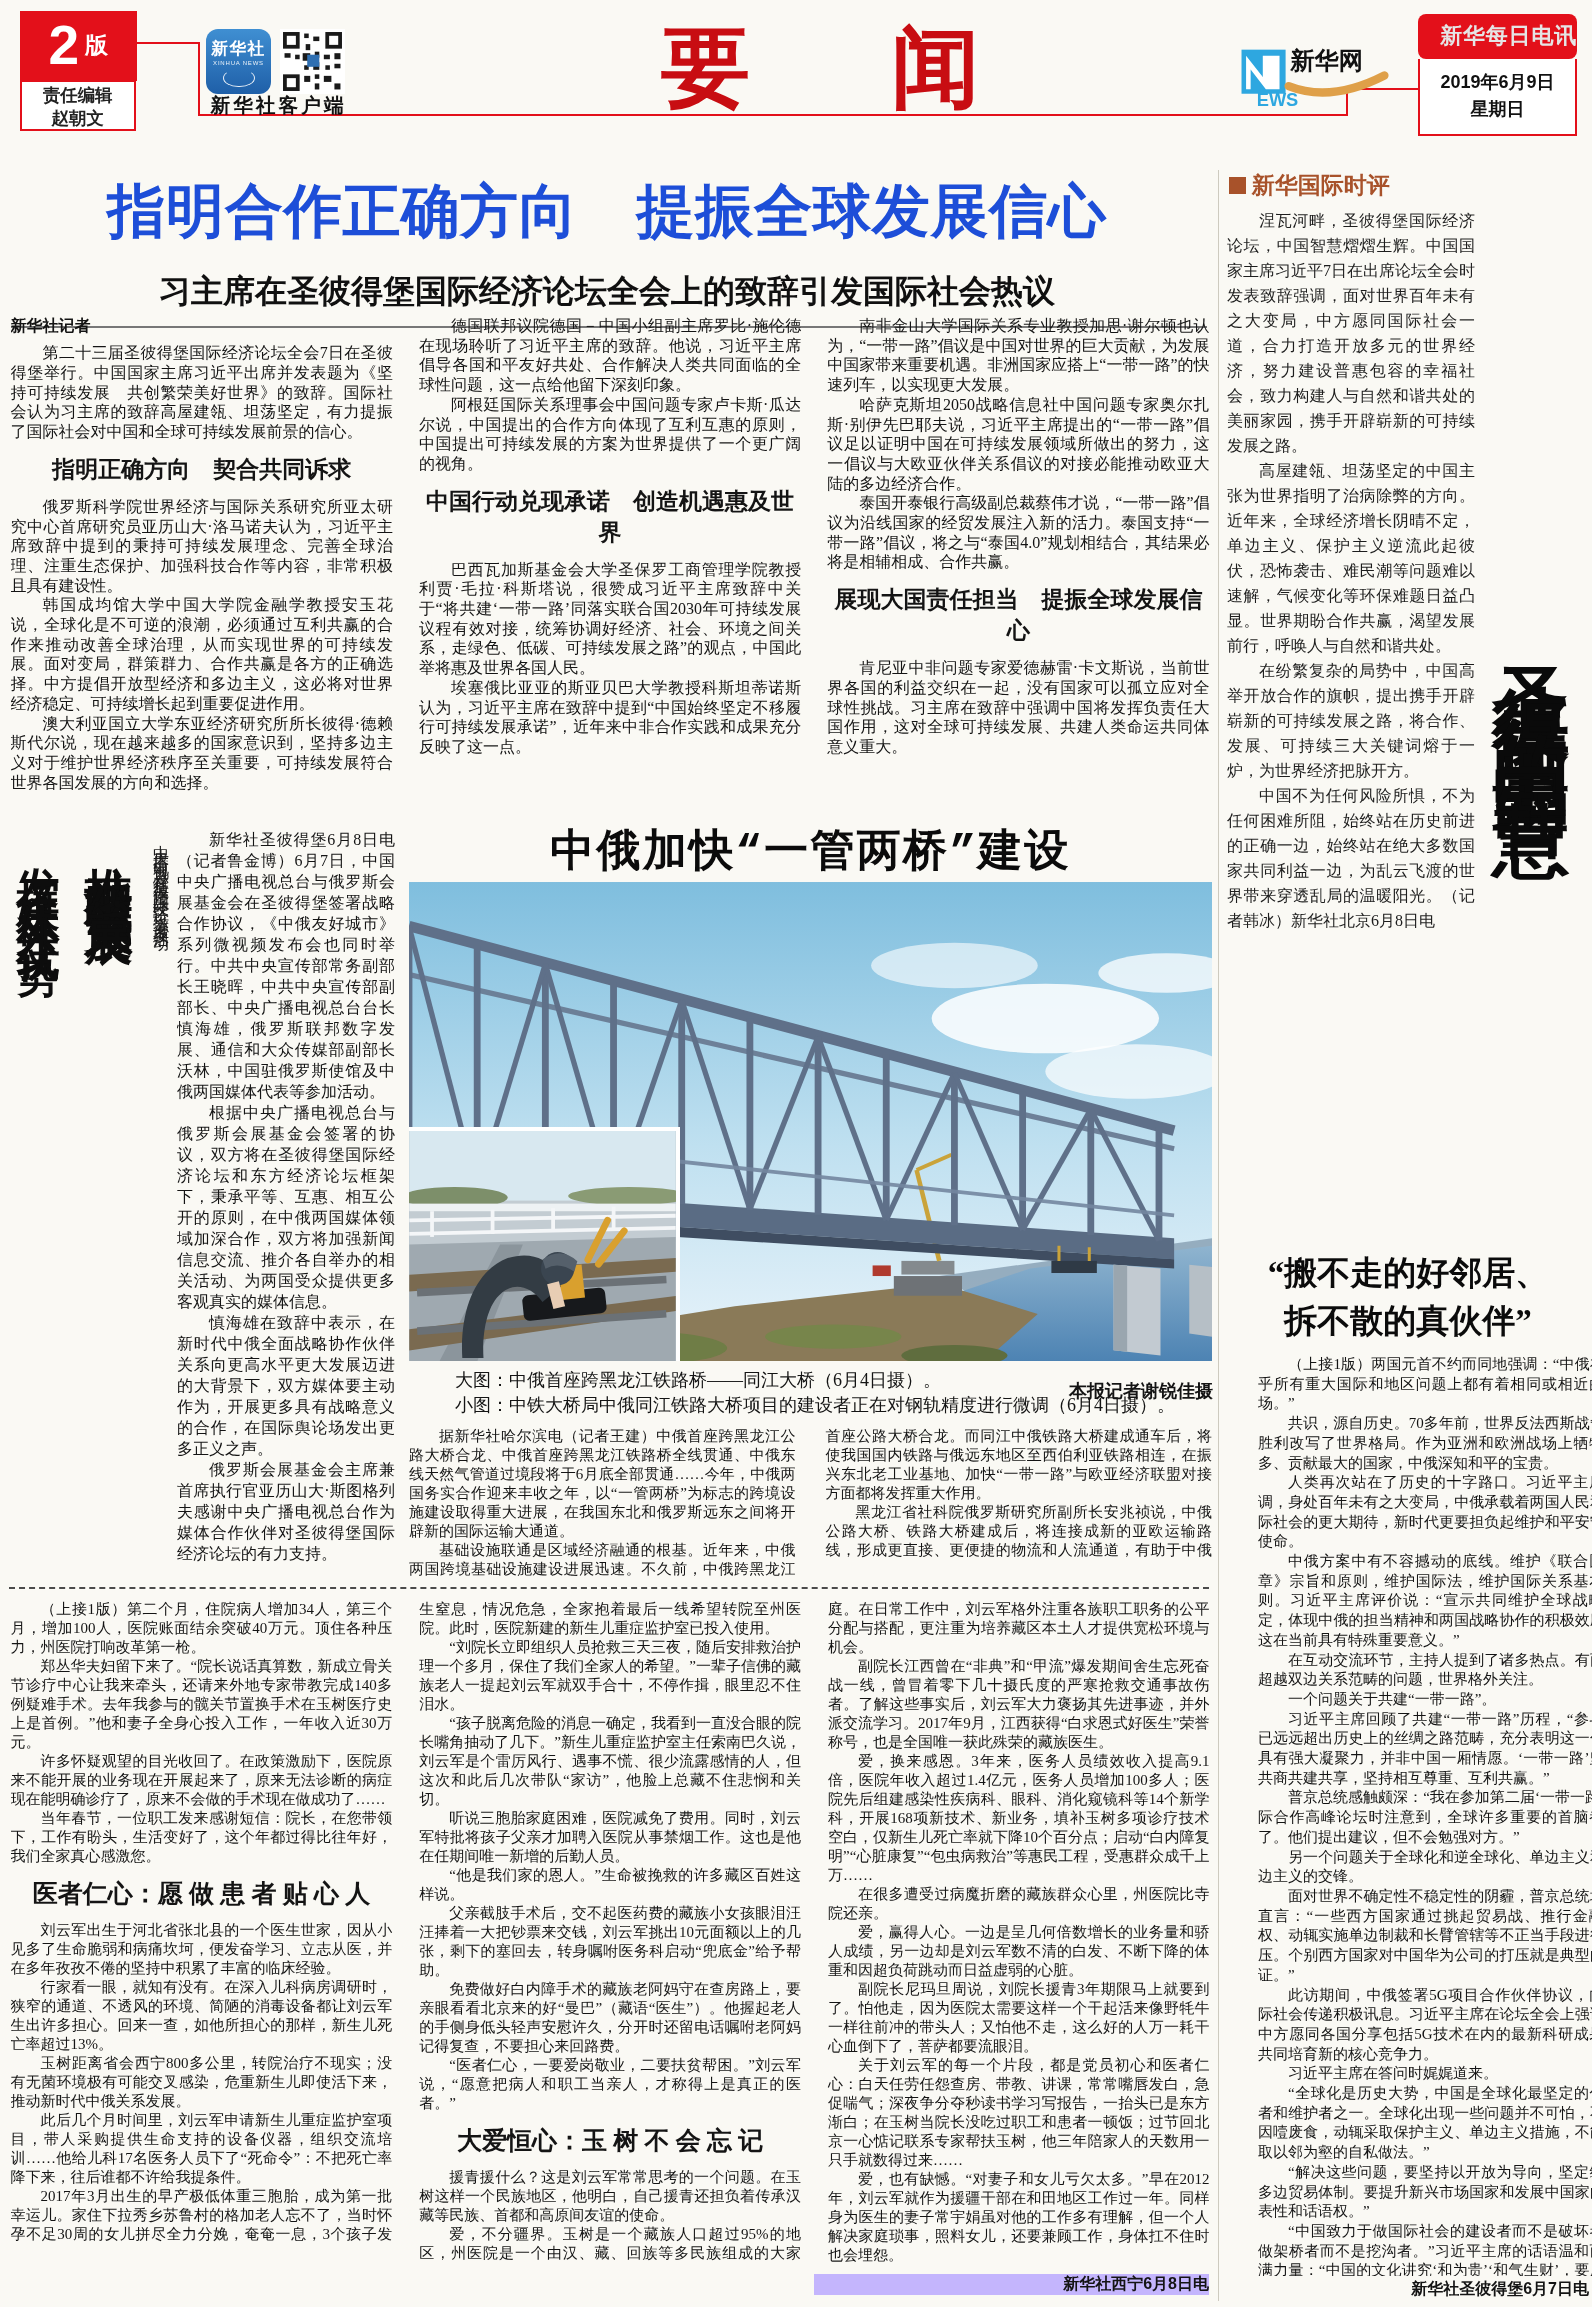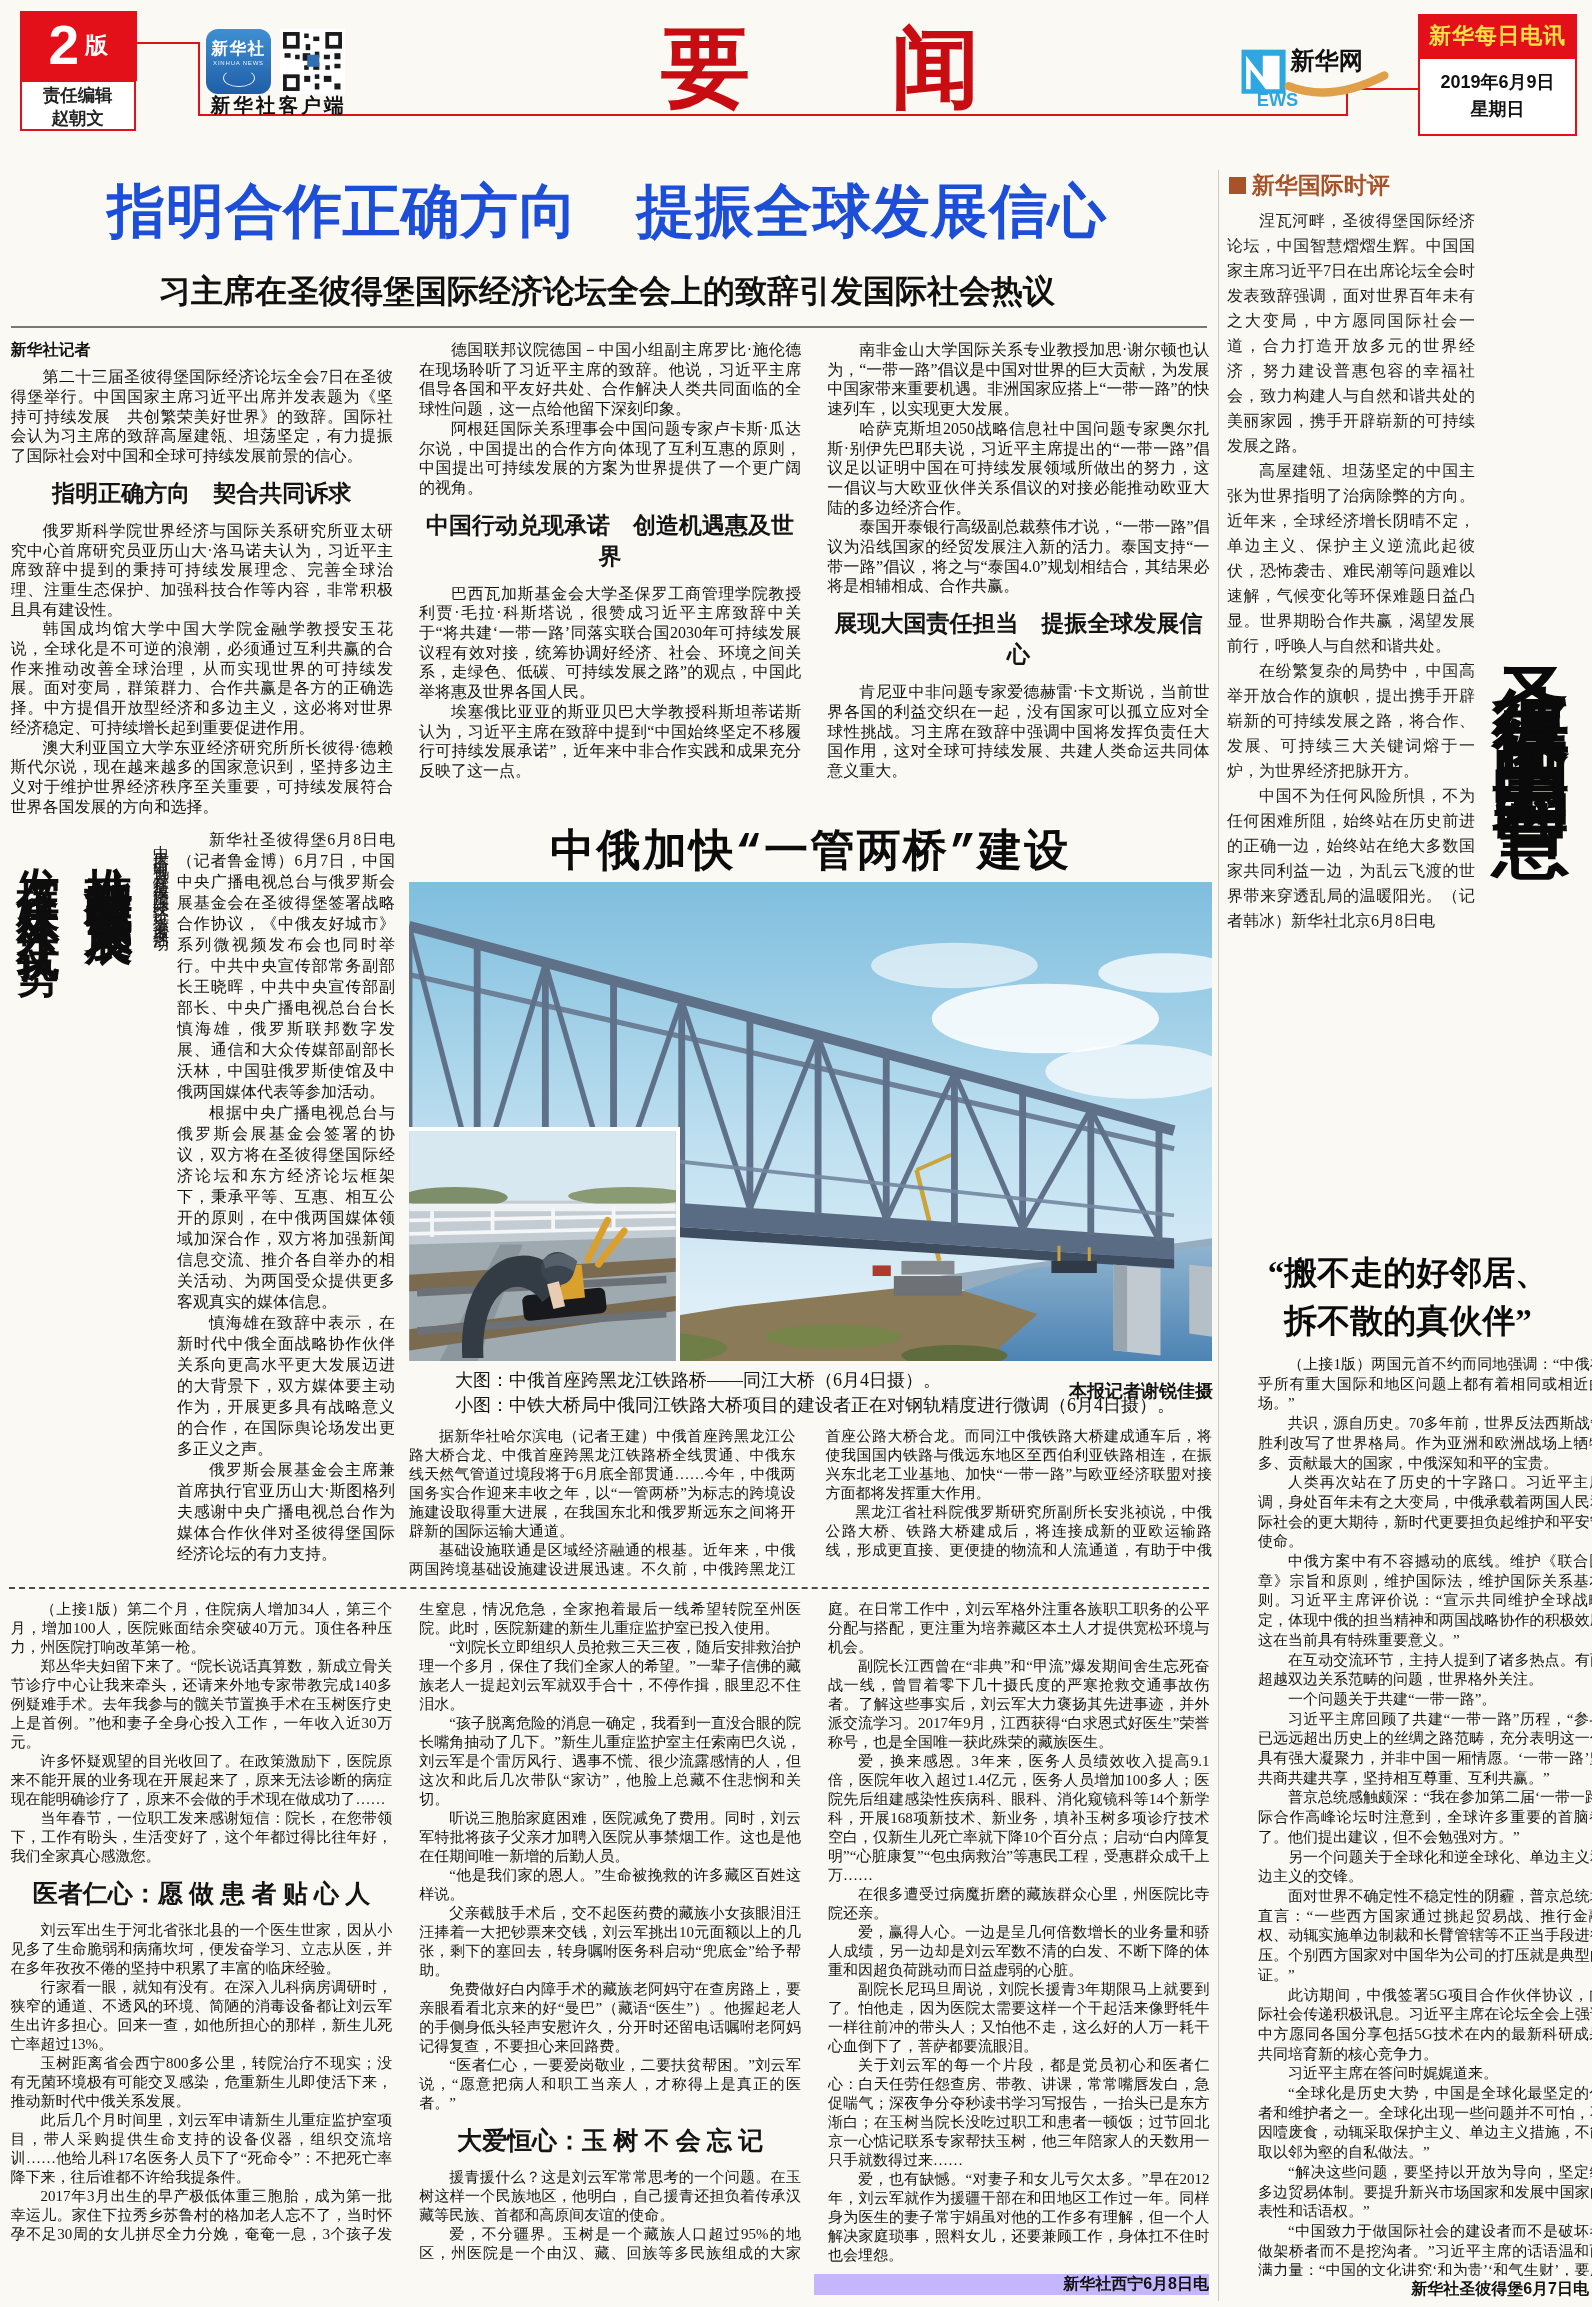--- a/index.html
+++ b/index.html
@@ -20,32 +20,32 @@
     font-family:"Liberation Sans","DejaVu Sans",sans-serif;}
   .app-icon .t1{font-size:16.7px;font-weight:bold;letter-spacing:1.5px;margin-top:7.6px;}
   .app-icon .t2{font-size:6px;letter-spacing:0.8px;opacity:.9;}
   .app-icon .net{width:30px;height:16.7px;margin:3px auto 0;border:1.5px solid rgba(255,255,255,.9);border-radius:50%;border-top-color:transparent;}
   .qr{left:280px;top:29px;width:65px;height:65px;background:#fff;}
   .app-label{left:195px;top:92px;width:167px;text-align:center;font-family:"Liberation Sans","DejaVu Sans",sans-serif;
     font-size:19.7px;font-weight:bold;letter-spacing:3px;color:#111;}
   .section-title{left:629px;top:7.6px;width:409px;text-align:center;color:#c80d12;
     font-size:89px;font-weight:900;letter-spacing:26px;font-family:"Liberation Serif","DejaVu Serif",serif;}
   .masthead{left:1418px;top:13.6px;width:159px;}
-  .masthead .band{background:#e3101a;color:#fde047;font-family:"Liberation Sans","DejaVu Sans",sans-serif;
-    font-size:22px;font-weight:bold;text-align:center;padding:7.6px 0;letter-spacing:0.8px;}
+  .masthead .band{background:#e3101a;color:#e5e5e5;font-family:"Liberation Sans","DejaVu Sans",sans-serif;
+    font-size:22px;font-weight:bold;text-align:right;padding:7.6px 0;letter-spacing:0.8px;border-radius:8px;}
   .masthead .datebox{background:#fff;border:2.3px solid #e3101a;border-top:none;text-align:center;
     font-family:"Liberation Sans","DejaVu Sans",sans-serif;font-size:18px;font-weight:bold;color:#111;padding:10.6px 0;}
   .masthead .datebox div{line-height:27px;}
   
   .lead-headline{left:7.6px;top:173px;width:1199px;text-align:center;font-family:"Liberation Sans","DejaVu Sans",sans-serif;
     font-size:58px;font-weight:900;color:#1d4ed8;letter-spacing:0.8px;white-space:nowrap;}
   .lead-subheadline{left:7.6px;top:270px;width:1199px;text-align:center;font-family:"Liberation Sans","DejaVu Sans",sans-serif;
     font-size:32px;font-weight:bold;color:#101010;}
   .lead-rule{left:10.6px;top:326px;width:1196px;height:1.5px;background:#777;}
-  .lead-body{left:10.6px;top:340px;width:1199px;height:479px;column-count:3;column-gap:26px;overflow:hidden;
+  .lead-body{left:10.6px;top:316px;width:1199px;height:479px;column-count:3;column-gap:26px;overflow:hidden;
     font-size:16px;line-height:19.7px;}
   .para{margin:0;text-indent:2em;text-align:justify;}
   .byline{text-indent:0;font-family:"Liberation Sans","DejaVu Sans",sans-serif;font-weight:bold;margin-bottom:7.6px;}
   .col-subhead{margin:12px 0;text-align:center;break-inside:avoid;font-size:23px;line-height:30px;}
   .sh-strong{font-family:"Liberation Sans","DejaVu Sans",sans-serif;font-weight:900;}
   .sh-kai{font-family:"Liberation Serif","DejaVu Serif",serif;font-weight:600;}
   
   .vtitle-wrap{left:9px;top:829px;width:162px;height:746px;display:flex;justify-content:space-between;}
   .vt{writing-mode:vertical-rl;text-orientation:upright;font-family:"Liberation Serif","DejaVu Serif",serif;color:#0d0d0d;}
   .vt-kicker{font-size:43px;font-weight:900;letter-spacing:12px;margin-top:4.5px;}

